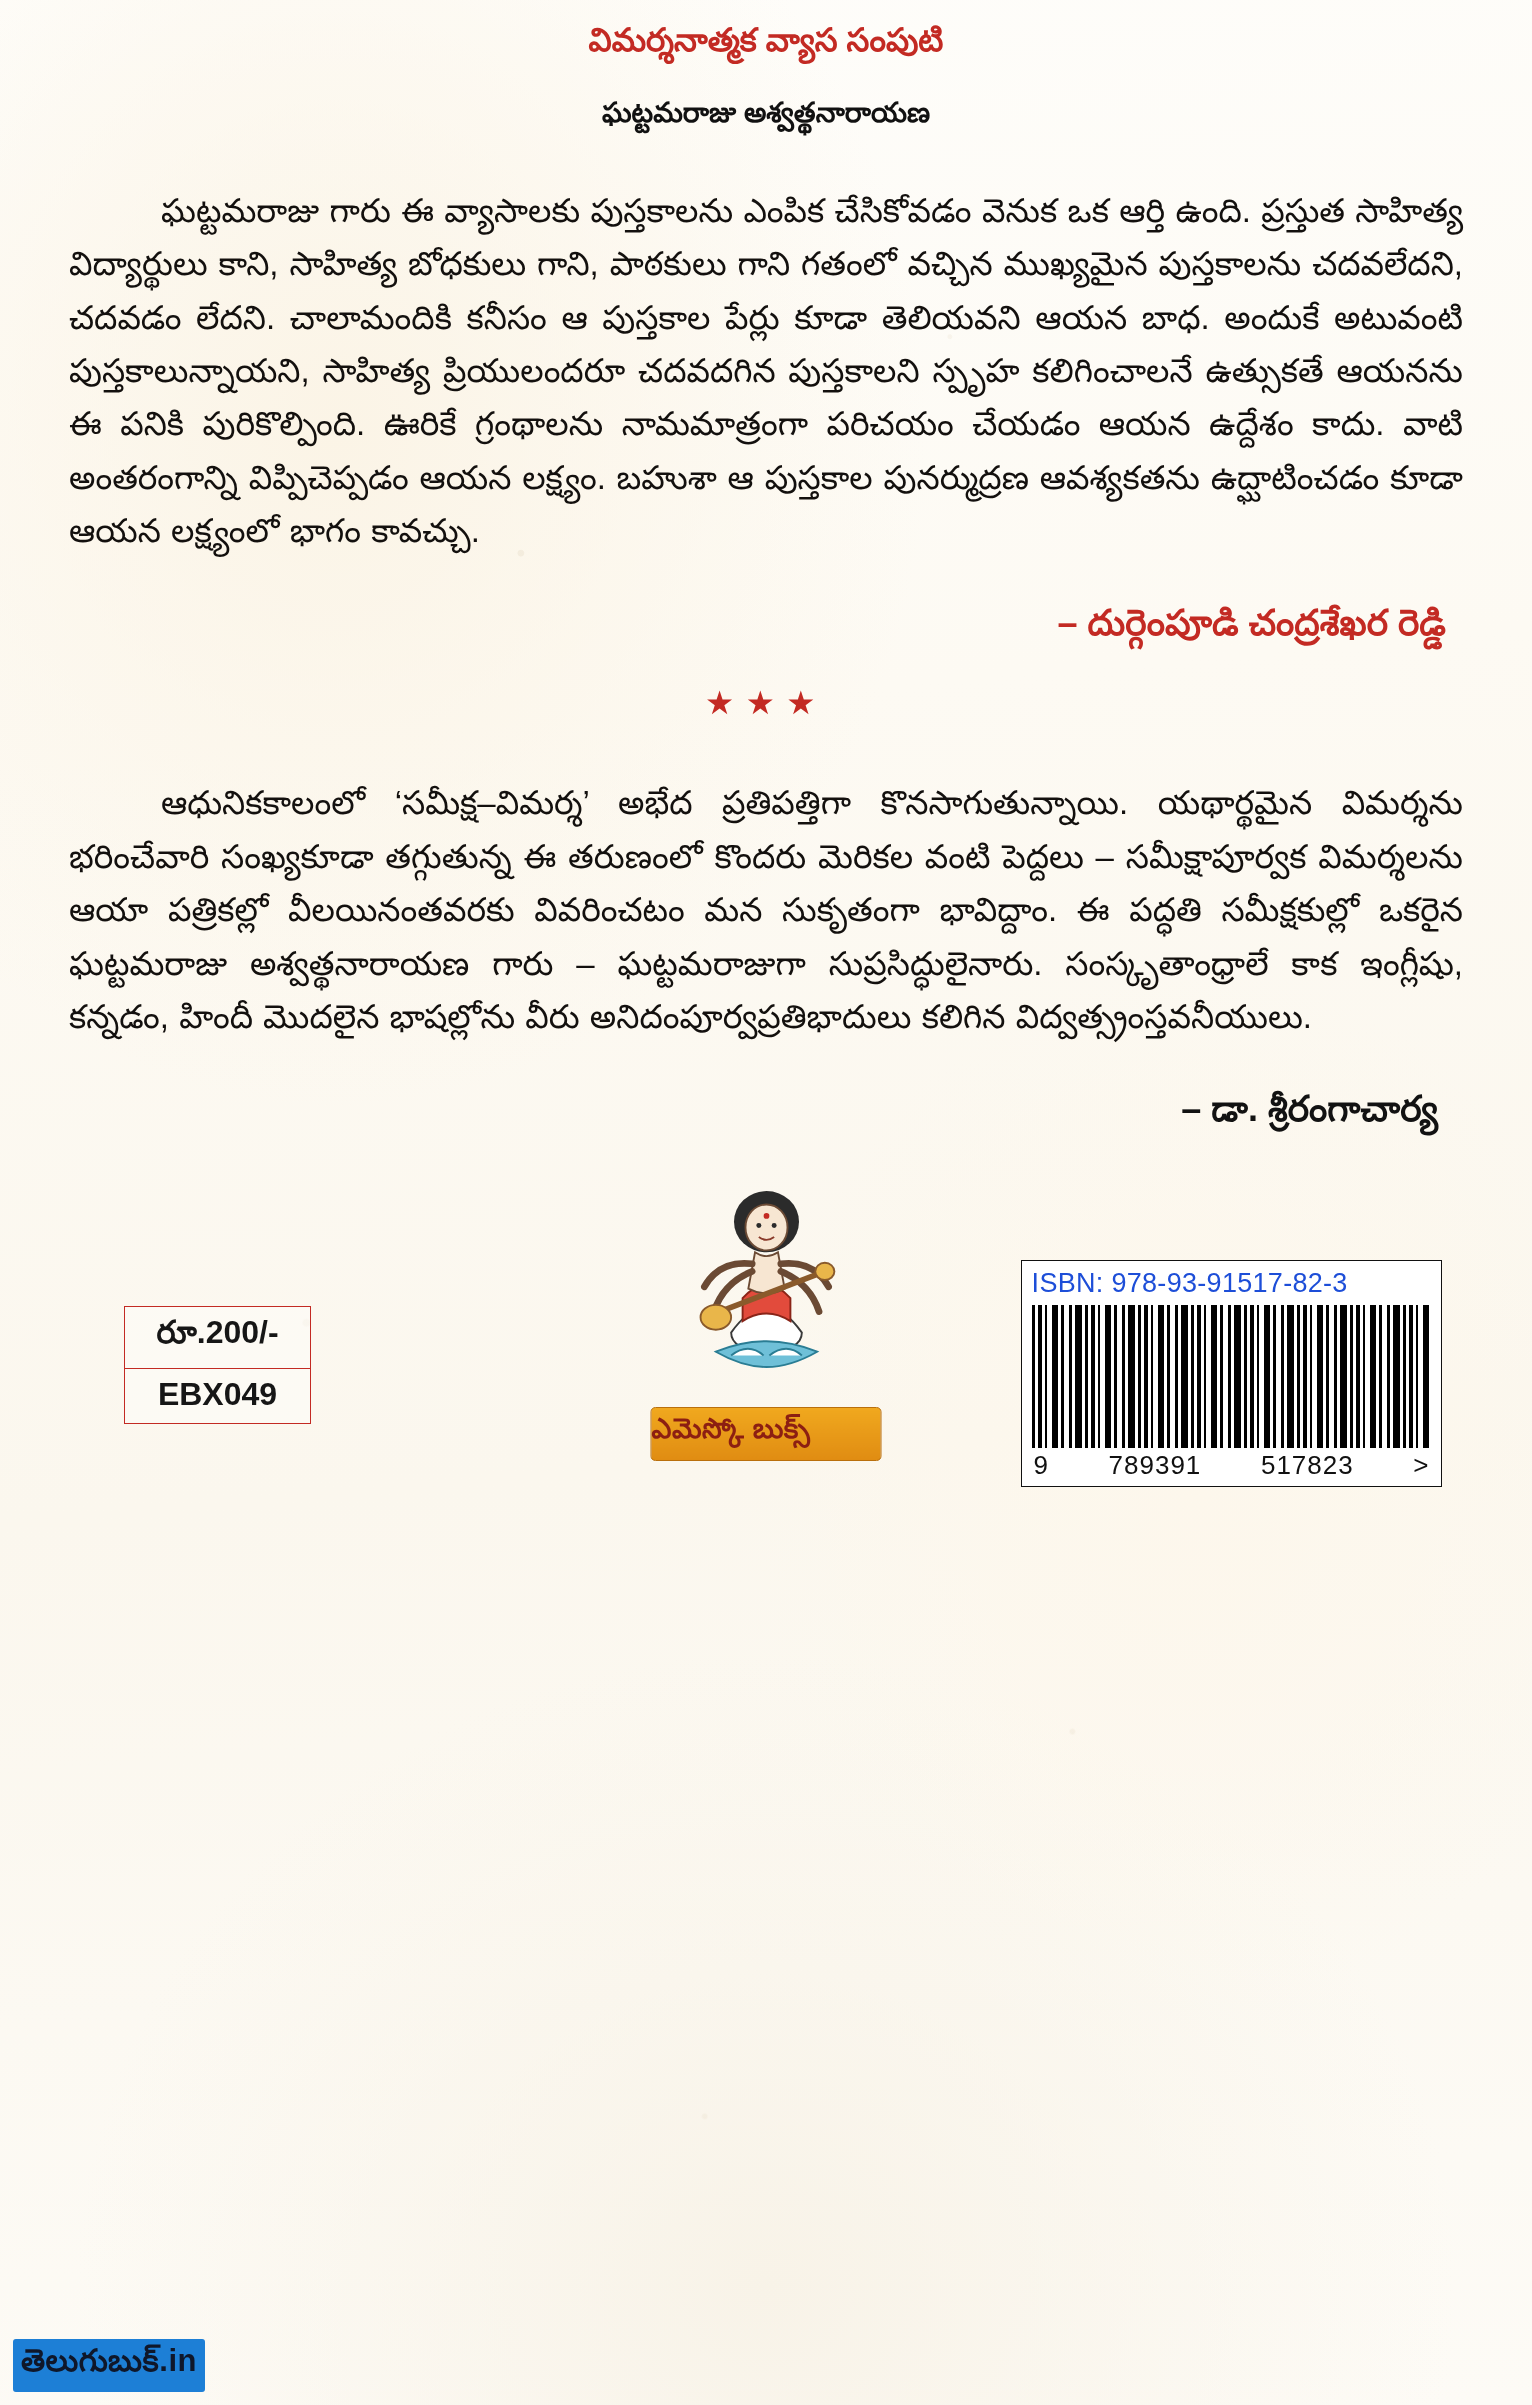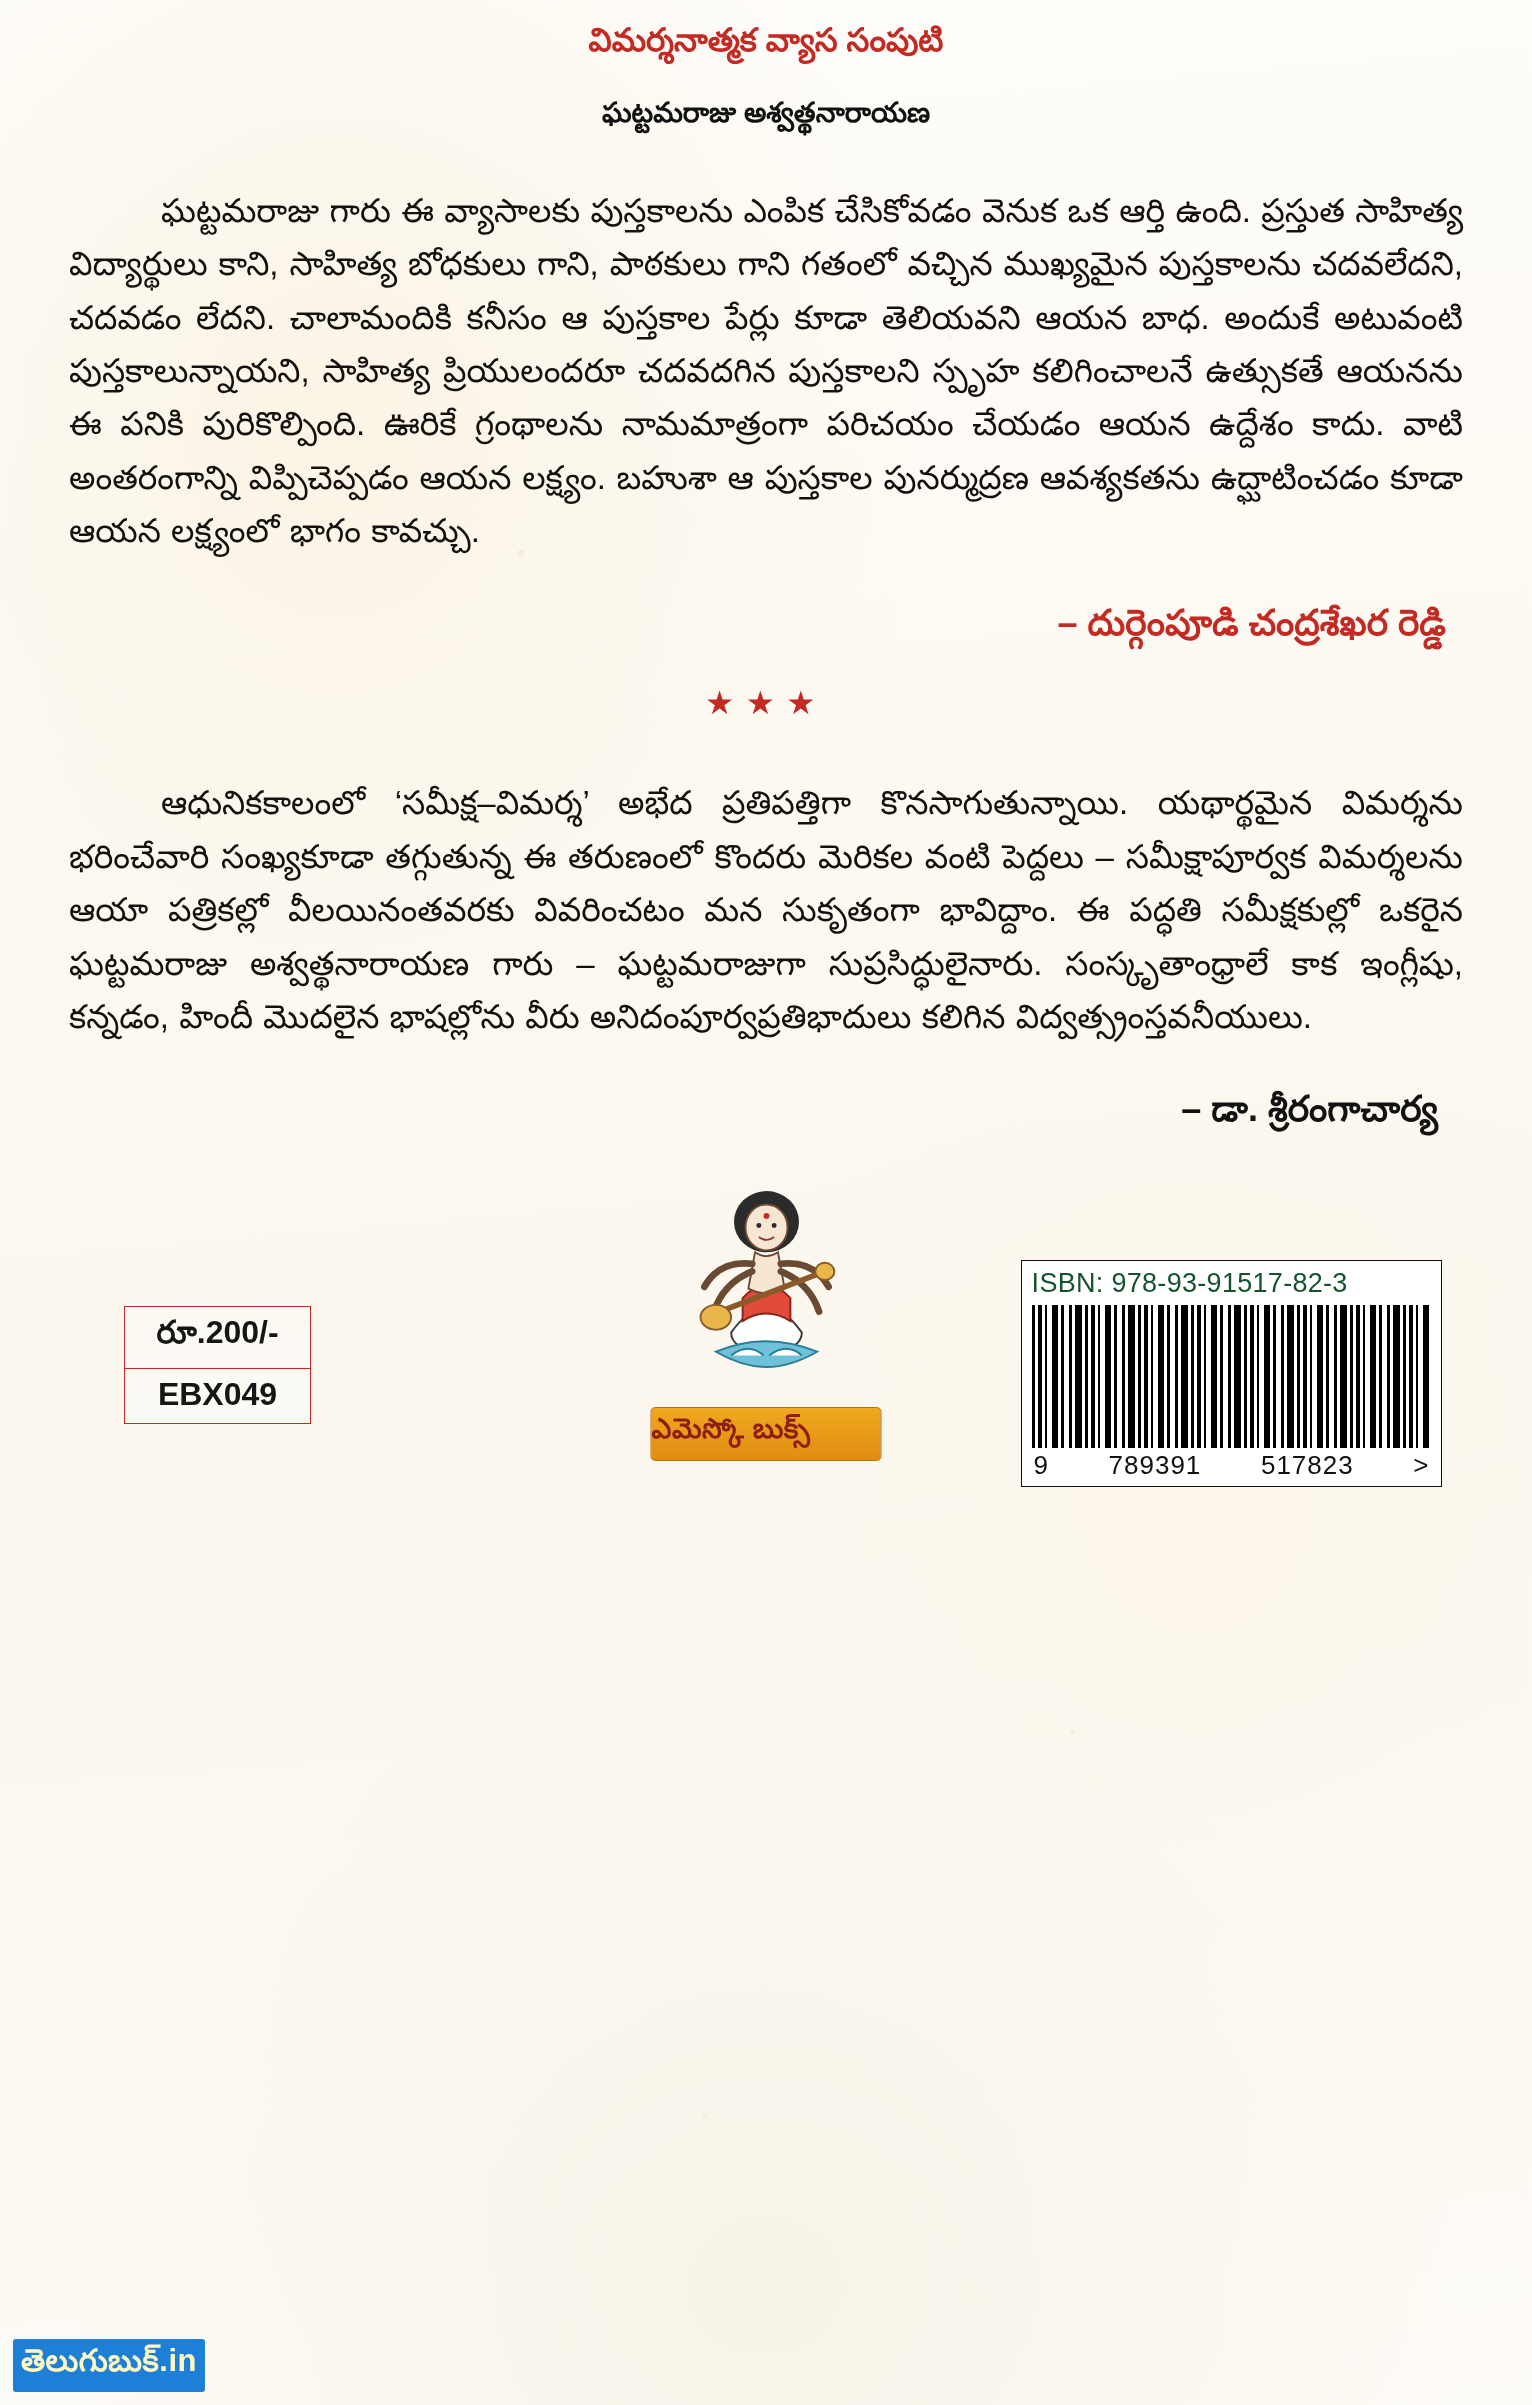--- a/index.html
+++ b/index.html
@@ -160,21 +160,21 @@
     right: 21px;
     top: 67px;
     width: 421px;
     border: 1.9px solid #111;
     background: #ffffff;
     padding: 7.6px 9.6px 5.7px 9.6px;
     box-sizing: border-box;
   }
   .isbn-label {
     font-size: 27px;
-    color: #14532d;
+    color: #1d4ed8;
     font-family: "Liberation Sans", sans-serif;
     margin-bottom: 5.7px;
     letter-spacing: 0.3px;
   }
   .barcode {
     height: 143px;
     width: 100%;
     background-image: repeating-linear-gradient(
       90deg,
       #000 0px, #000 2.9px,
@@ -205,21 +205,21 @@
 
   
   .watermark {
     position: absolute;
     left: 13.4px;
     bottom: 13.4px;
     display: flex;
     align-items: center;
     font-size: 31px;
     font-weight: bold;
-    color: #fef9c3;
+    color: #0f172a;
     background: #1d7fd6;
     padding: 3.8px 7.6px 5.7px 7.6px;
     border-radius: 2.9px;
     letter-spacing: 0.5px;
   }
 </style>
 </head>
 <body>
 
 <div class="page">

